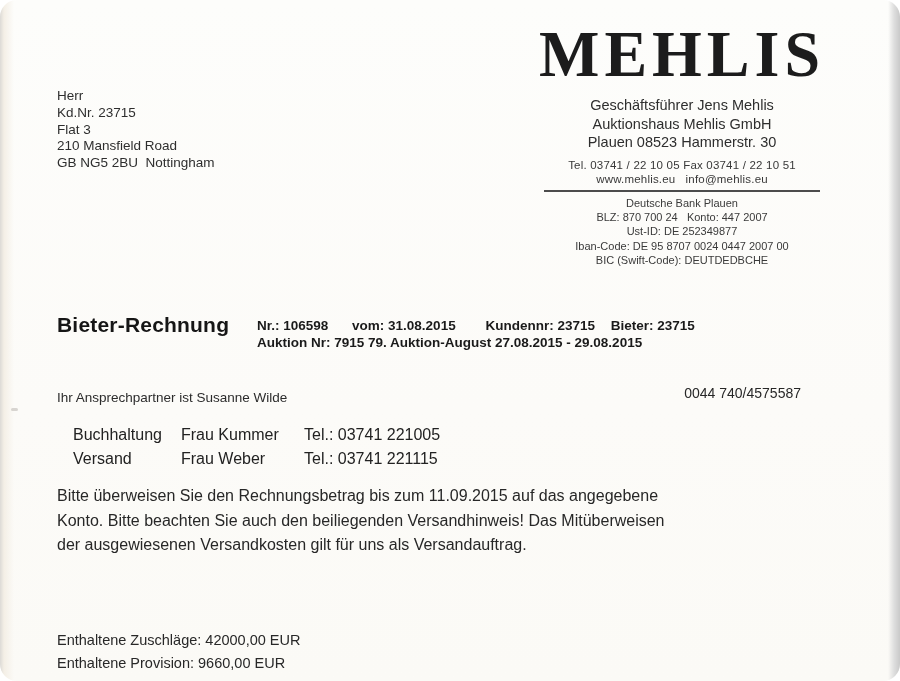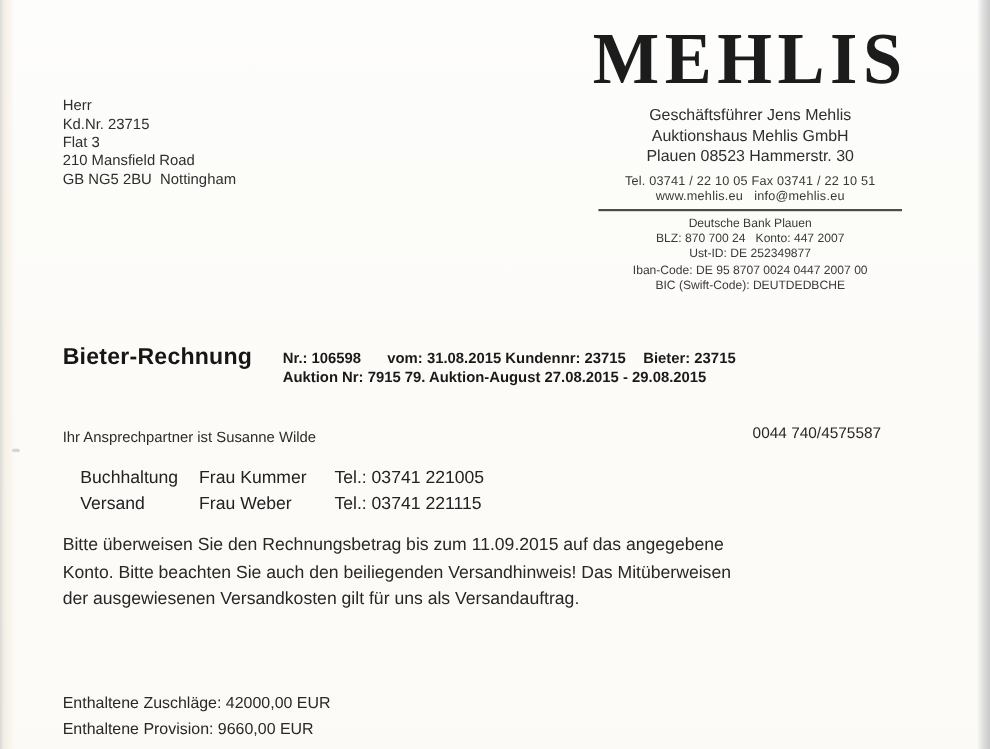--- a/index.html
+++ b/index.html
@@ -7,20 +7,21 @@
     width: 900px; height: 681px;
     font-family: "Liberation Sans", sans-serif;
     background: #ffffff;
   }
   .page {
     position: relative;
     width: 900px; height: 681px;
     background: linear-gradient(180deg, #fdfdfb 0%, #fcfbf8 60%, #fbfaf6 100%);
     overflow: hidden;
     color: #2a2a2a;
+    border-radius: 17px;
   }
   
   .edge-left {
     position: absolute; left: 0; top: 0; width: 14px; height: 681px;
     background: linear-gradient(90deg, #dcdad6 0px, #f4efe6 4px, rgba(255,255,255,0) 14px);
     pointer-events: none;
   }
   .edge-right {
     position: absolute; right: 0; top: 0; width: 12px; height: 681px;
     background: linear-gradient(270deg, #c9c9c9 0px, #dedede 6px, rgba(255,255,255,0) 12px);
@@ -80,21 +81,21 @@
     position: absolute; left: 57px; top: 313px;
     font-size: 21px; font-weight: 700; color: #161616;
     letter-spacing: 0.2px;
   }
   .invoice-meta {
     position: absolute; left: 257px; top: 317px;
     font-size: 13.5px; font-weight: 700; color: #1a1a1a;
     line-height: 17px; white-space: nowrap;
   }
   .invoice-meta .gap-a { margin-right: 20px; }
-  .invoice-meta .gap-b { }
+  .invoice-meta .gap-b { margin-right: 26px; }
   .invoice-meta .gap-c { margin-right: 12px; }
 
   .reference-number {
     position: absolute; right: 99px; top: 385px;
     font-size: 14px; color: #272727;
   }
   .contact-partner {
     position: absolute; left: 57px; top: 390px;
     font-size: 13.5px; color: #2c2c2c;
   }

